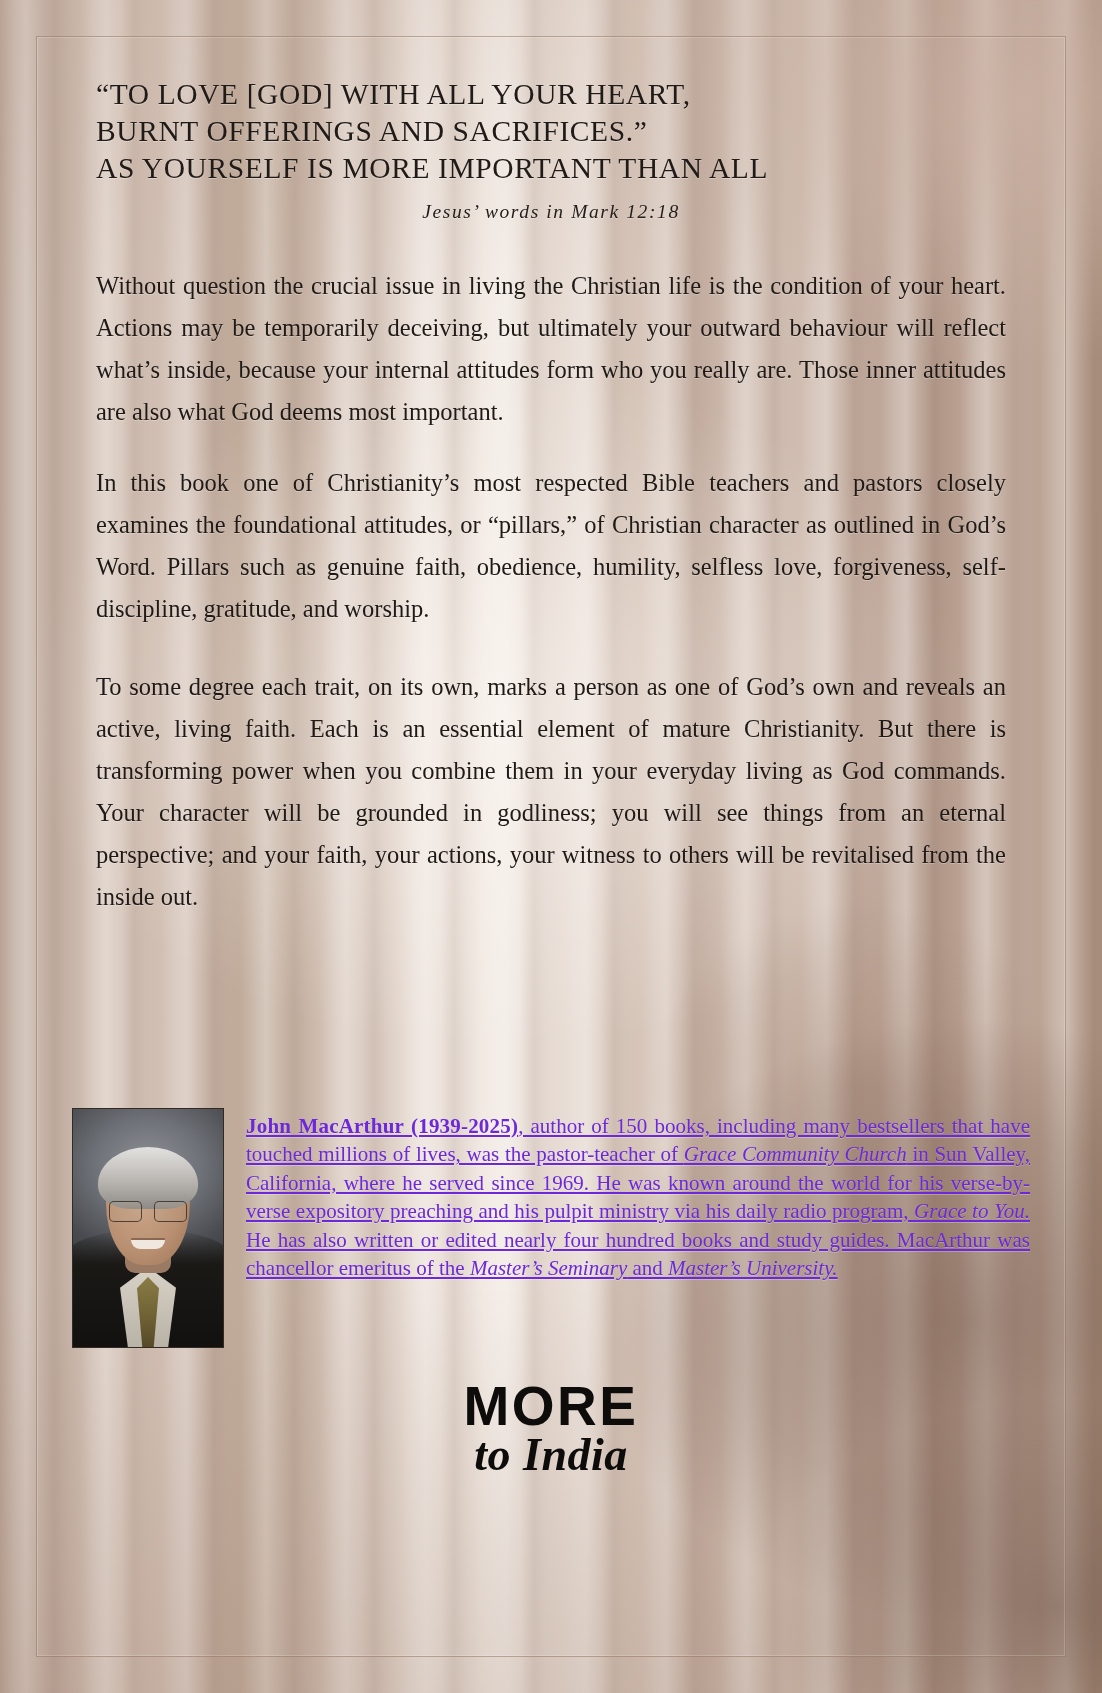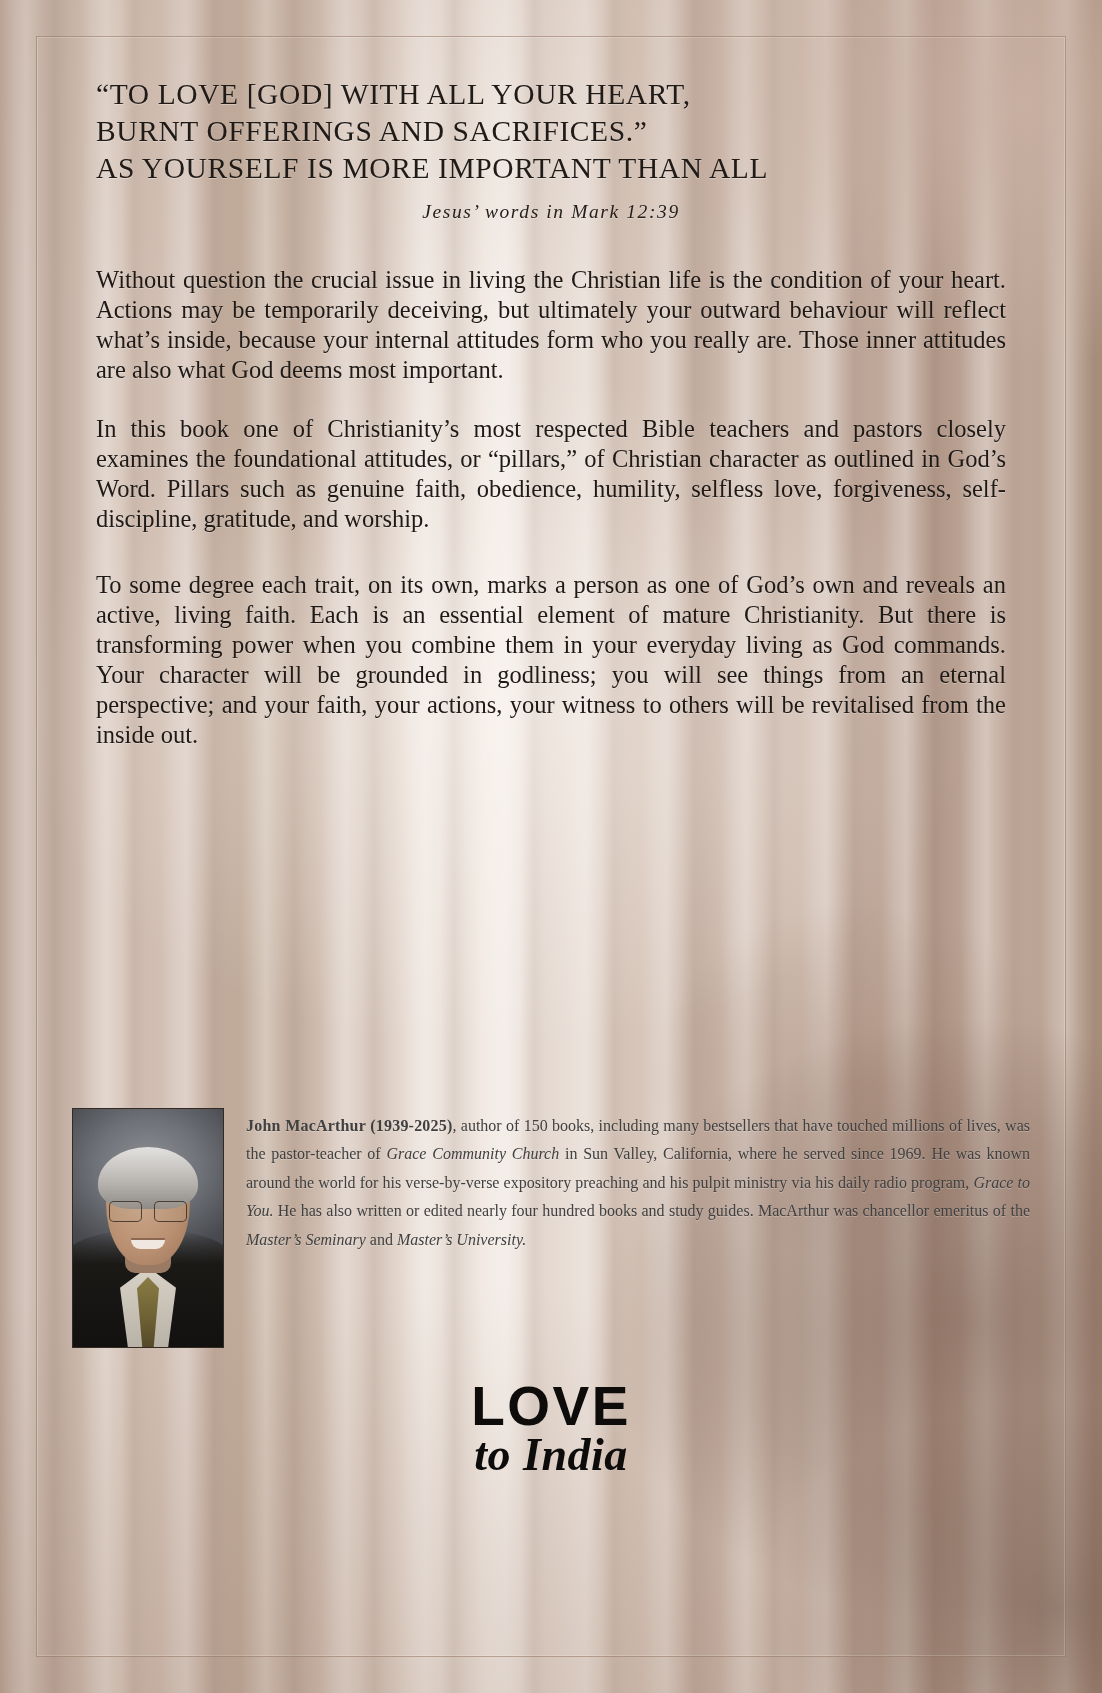--- a/index.html
+++ b/index.html
@@ -109,21 +109,21 @@
     text-shadow: 0 1px 0 rgba(255,255,255,0.28);
   }
 
   
   .body-copy { margin-top: 42px; }
 
   .para {
     text-align: justify;
     color: #201a17;
     font-size: 24.5px;
-    line-height: 30px;
+    line-height: 42px;
     margin-bottom: 29px;
     text-shadow: 0 1px 0 rgba(255,255,255,0.26);
   }
   .para:last-child { margin-bottom: 0; margin-top: 36px; }
 
   
   .author {
     position: absolute;
     left: 72px;
     right: 72px;
@@ -209,25 +209,26 @@
     left: 50%; transform: translateX(-50%);
     top: 131px; width: 34px; height: 9px;
     background: #f0e8e0;
     border-radius: 0 0 16px 16px;
     box-shadow: 0 -2px 0 rgba(90,60,45,0.5);
   }
 
   .bio {
     flex: 1 1 auto;
     text-align: justify;
-    font-size: 16px;
+    font-size: 21px;
     line-height: 28.4px;
-    color: #404040;
+    color: #6d28d9;
     padding-top: 4px;
     text-shadow: 0 1px 0 rgba(255,255,255,0.25);
+    text-decoration: underline;
   }
   .bio b { font-weight: 700; letter-spacing: 0.2px; }
   .bio i { font-style: italic; }
 
   
   .logo {
     position: absolute;
     left: 0; right: 0;
     top: 1378px;
     text-align: center;
@@ -260,21 +261,21 @@
 <div class="frame"></div>
 
 <div class="page">
 
   <div class="quote">
     <span class="qline">“TO LOVE [GOD] WITH ALL YOUR HEART,</span>
     <span class="qline">BURNT OFFERINGS AND SACRIFICES.”</span>
     <span class="qline">AS YOURSELF IS MORE IMPORTANT THAN ALL</span>
   </div>
 
-  <div class="attribution">Jesus’ words in Mark 12:39</div>
+  <div class="attribution">Jesus’ words in Mark 12:18</div>
 
   <div class="body-copy">
     <p class="para">Without question the crucial issue in living the Christian life is the condition of your heart.  Actions may be temporarily deceiving, but ultimately your outward behaviour will reflect what’s inside, because your internal attitudes form who you really are.  Those inner attitudes are also what God deems most important.</p>
     <p class="para">In this book one of Christianity’s most respected Bible teachers and pastors closely examines the foundational attitudes, or “pillars,” of Christian character as outlined in God’s Word.  Pillars such as genuine faith, obedience, humility, selfless love, forgiveness, self-discipline, gratitude, and worship.</p>
     <p class="para">To some degree each trait, on its own, marks a person as one of God’s own and reveals an active, living faith.  Each is an essential element of mature Christianity.  But there is transforming power when you combine them in your everyday living as God commands.  Your character will be grounded in godliness; you will see things from an eternal perspective; and your faith, your actions, your witness to others will be revitalised from the inside out.</p>
   </div>
 
 </div>
 
 <div class="author">
@@ -286,15 +287,15 @@
     <div class="p-neck"></div>
     <div class="p-face"></div>
     <div class="p-hair"></div>
     <div class="p-glasses"></div>
     <div class="p-mouth"></div>
   </div>
   <div class="bio" id="author-bio"><b>John MacArthur (1939-2025)</b><span>, author of 150 books, including many bestsellers that have touched millions of lives, was the pastor-teacher of </span><i>Grace Community Church</i><span> in Sun Valley, California, where he served since 1969. He was known around the world for his verse-by-verse expository preaching and his pulpit ministry via his daily radio program, </span><i>Grace to You.</i><span> He has also written or edited nearly four hundred books and study guides. MacArthur was chancellor emeritus of the </span><i>Master’s Seminary</i><span> and </span><i>Master’s University.</i></div>
 </div>
 
 <div class="logo">
-  <span class="logo-grace">LOVE</span>
+  <span class="logo-grace">MORE</span>
   <span class="logo-sub">to India</span>
 </div>
 
 </body></html>

